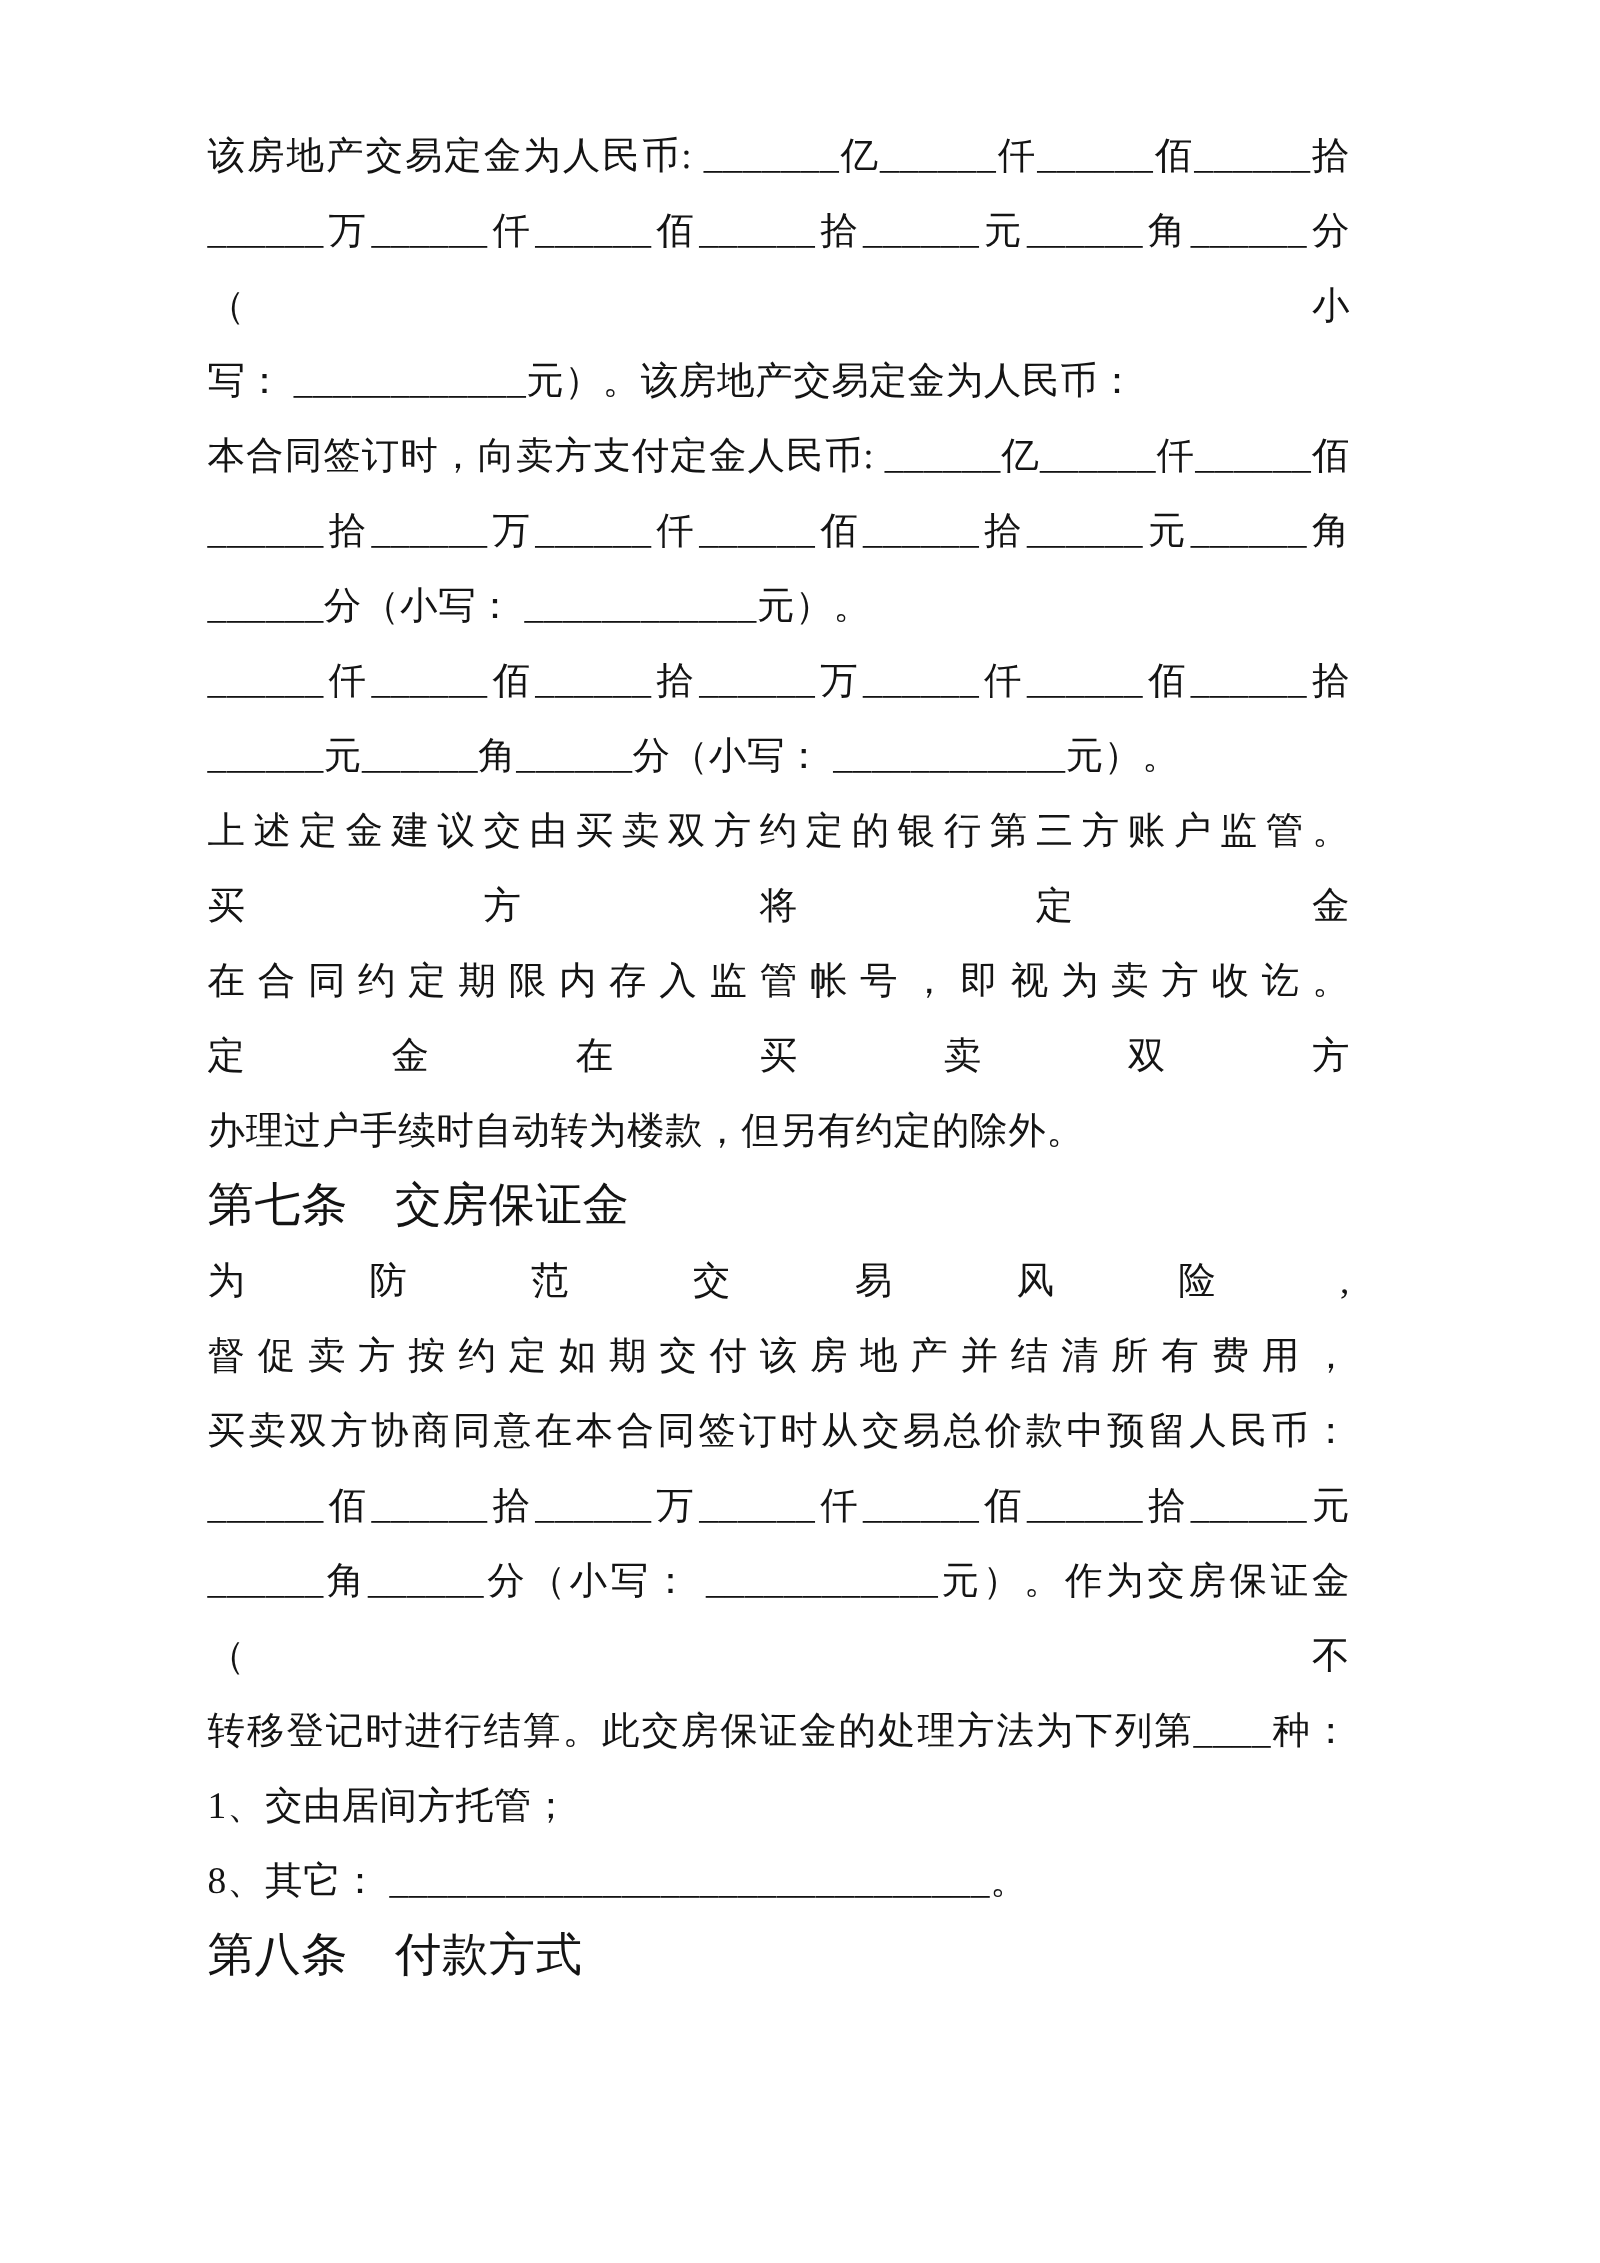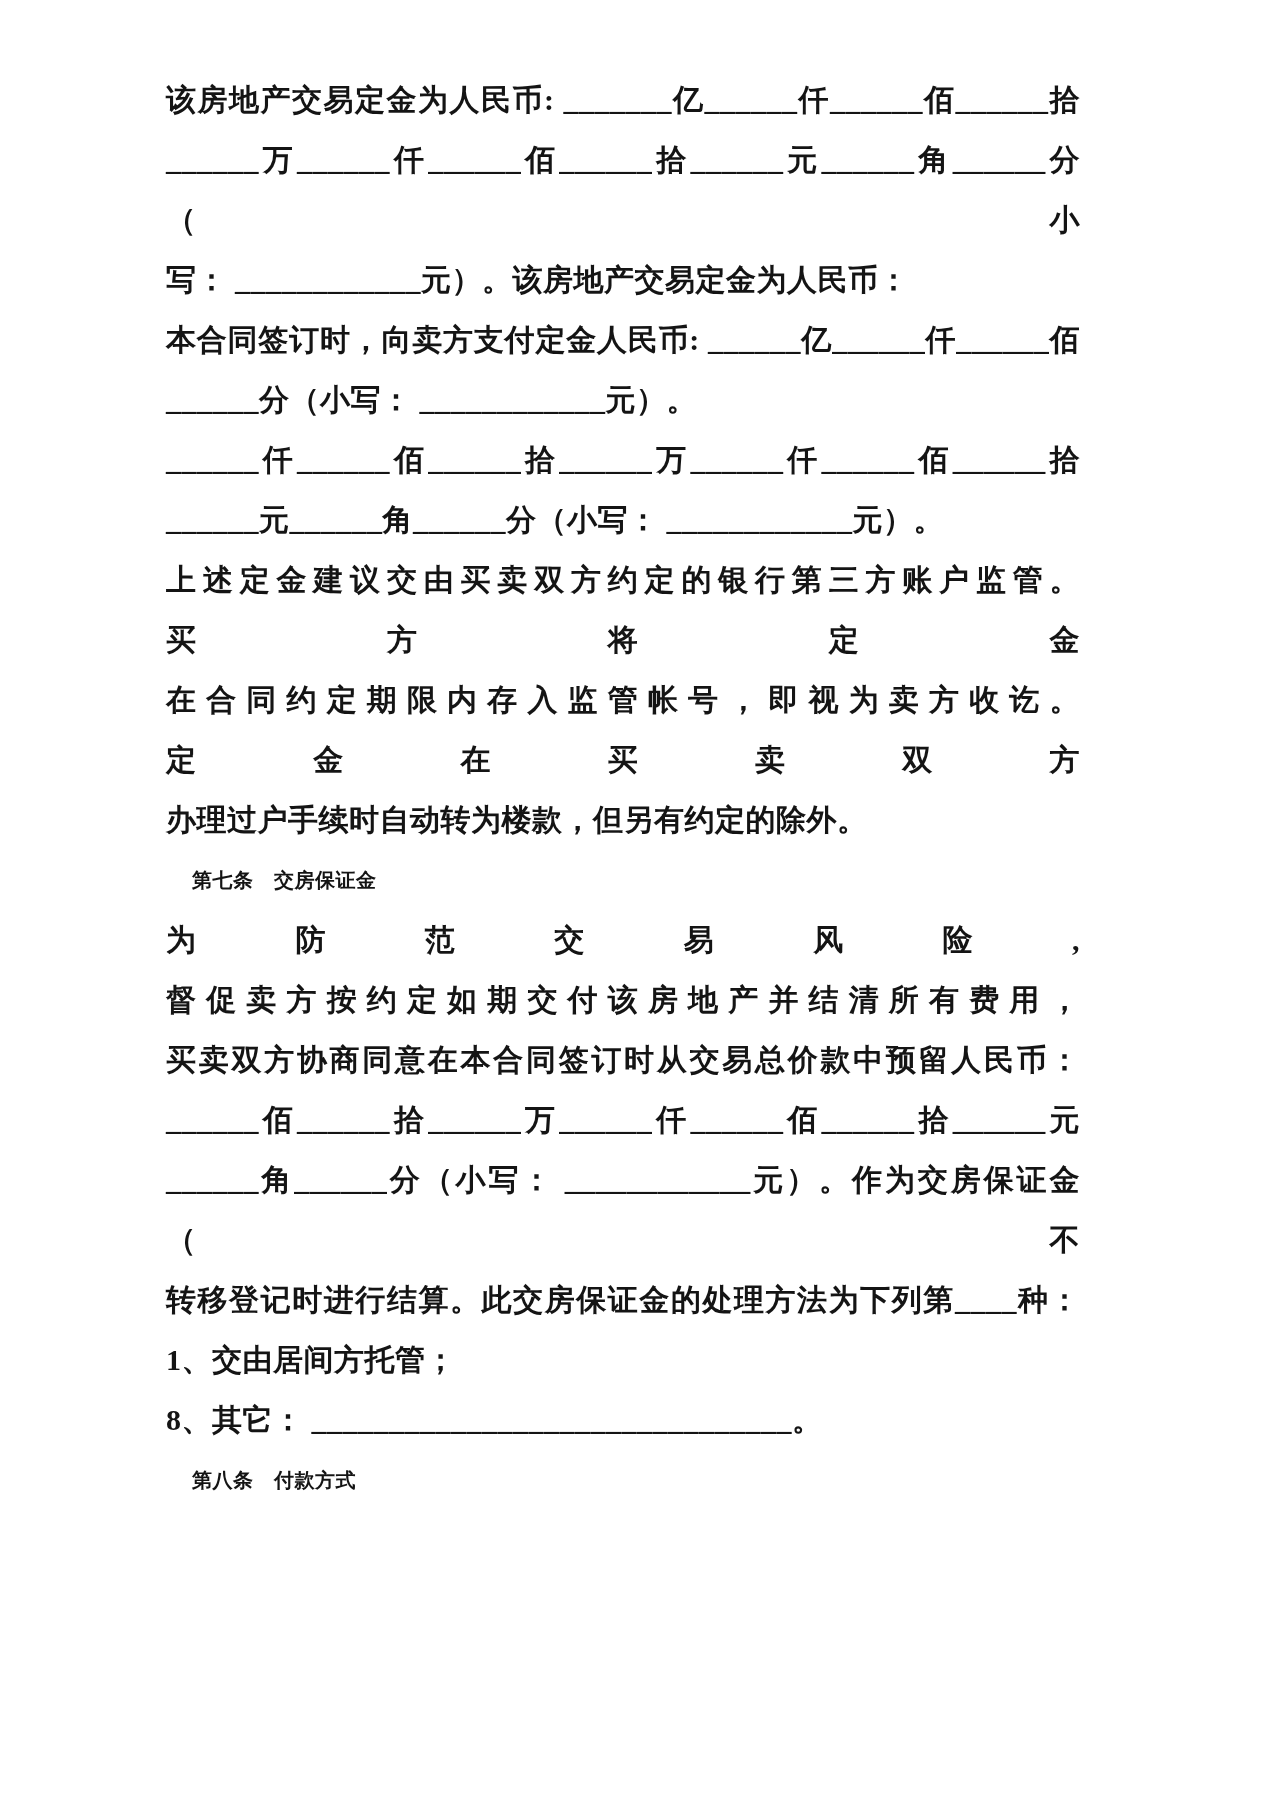--- a/index.html
+++ b/index.html
@@ -10,52 +10,51 @@
   body {
     width: 1280px;
     height: 1810px;
     overflow: hidden;
     font-family: "Liberation Serif", "DejaVu Serif", serif;
   }
   .page {
     box-sizing: border-box;
     width: 1280px;
     height: 1490px;
-    padding: 70px 200px 0 166px;
+    padding: 95px 200px 0 166px;
     background: #ffffff;
     color: #141414;
-    font-weight: bold;
   }
   .doc-line {
     font-size: 30px;
     line-height: 60px;
     white-space: nowrap;
     color: #141414;
     letter-spacing: 0.5px;
   }
   
   .stretch {
     white-space: normal;
     text-align: justify;
     text-align-last: justify;
     word-break: keep-all;
   }
   .heading {
-    font-size: 20px;
-    margin-left: 26px;
+    font-size: 37px;
   }
 </style>
 </head>
 <body>
 
 <div class="page">
   <div class="doc-line stretch">该房地产交易定金为人民币: _______亿______仟______佰______拾</div>
   <div class="doc-line stretch">______万______仟______佰______拾______元______角______分（小</div>
   <div class="doc-line">写： ____________元）。该房地产交易定金为人民币：</div>
   <div class="doc-line stretch">本合同签订时，向卖方支付定金人民币: ______亿______仟______佰</div>
+  <div class="doc-line stretch">______拾______万______仟______佰______拾______元______角</div>
   <div class="doc-line">______分（小写： ____________元）。</div>
   <div class="doc-line stretch">______仟______佰______拾______万______仟______佰______拾</div>
   <div class="doc-line">______元______角______分（小写： ____________元）。</div>
   <div class="doc-line stretch">上述定金建议交由买卖双方约定的银行第三方账户监管。买方将定金</div>
   <div class="doc-line stretch">在合同约定期限内存入监管帐号，即视为卖方收讫。定金在买卖双方</div>
   <div class="doc-line">办理过户手续时自动转为楼款，但另有约定的除外。</div>
   <div class="doc-line heading">第七条　交房保证金</div>
   <div class="doc-line stretch">为防范交易风险,督促卖方按约定如期交付该房地产并结清所有费用，</div>
   <div class="doc-line stretch">买卖双方协商同意在本合同签订时从交易总价款中预留人民币：</div>
   <div class="doc-line stretch">______佰______拾______万______仟______佰______拾______元</div>

